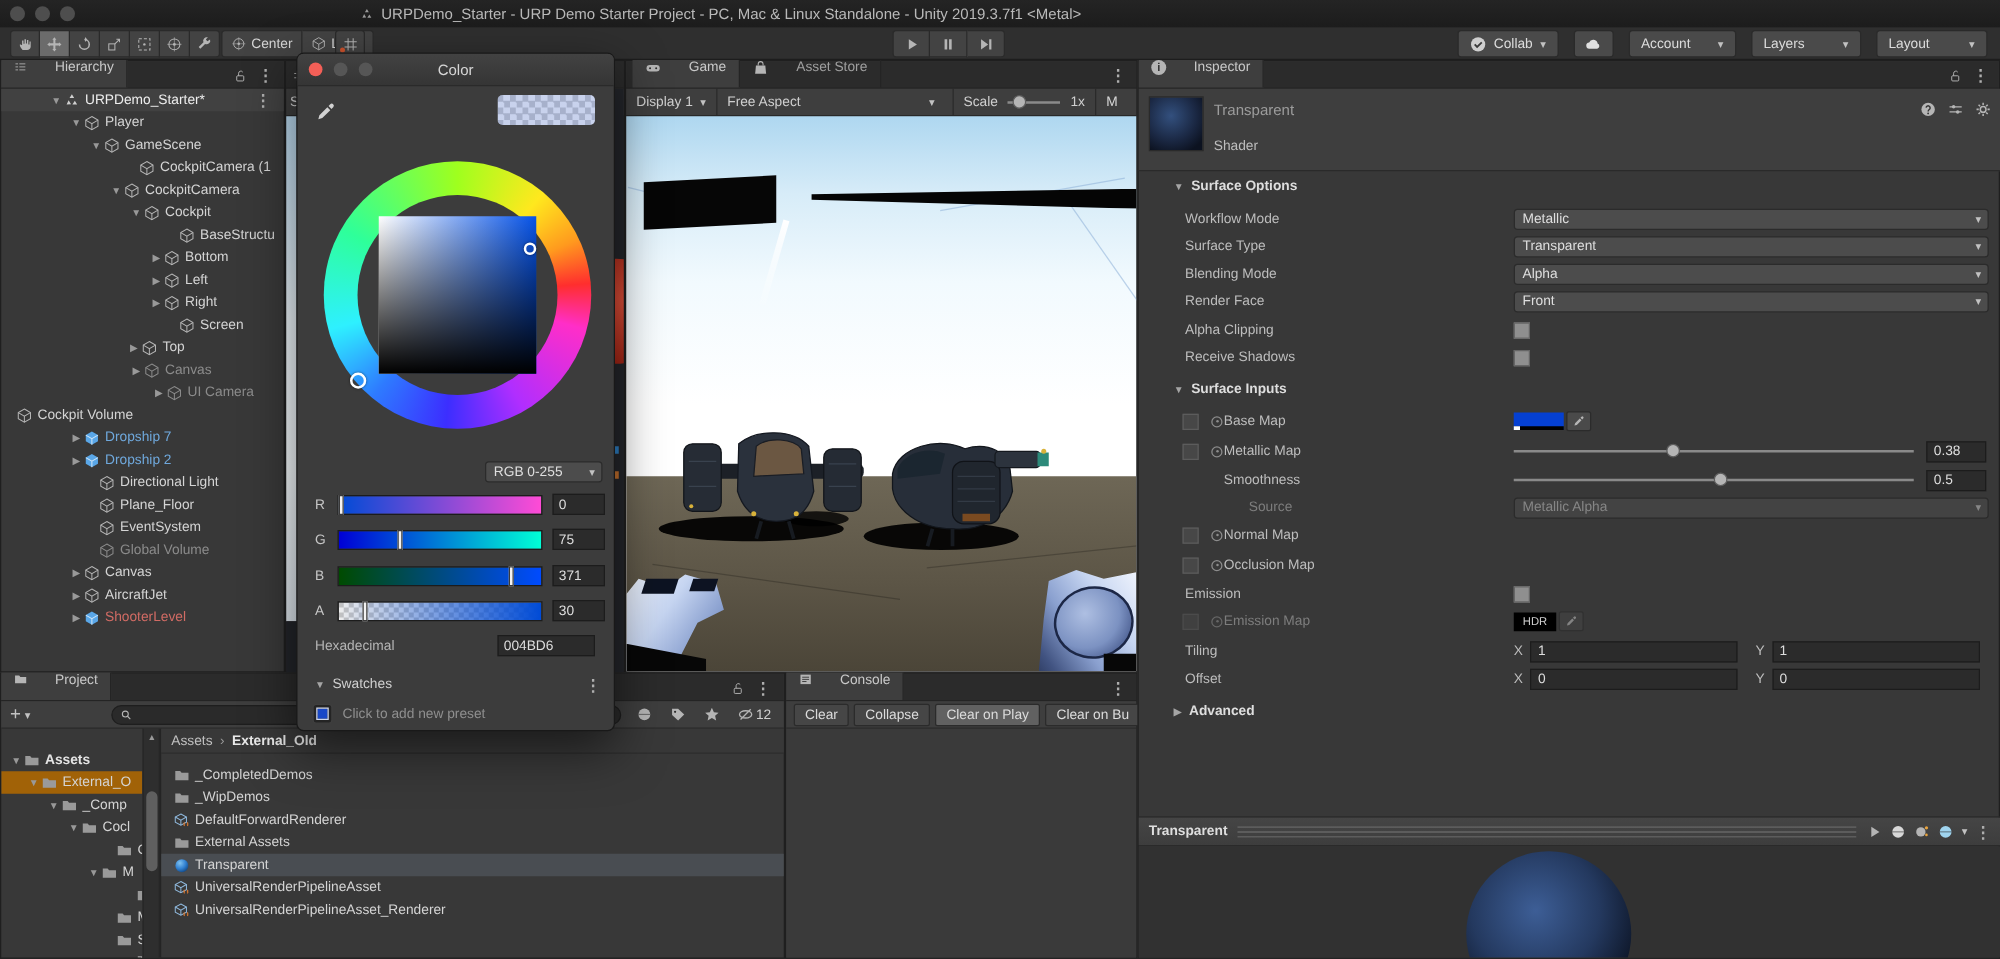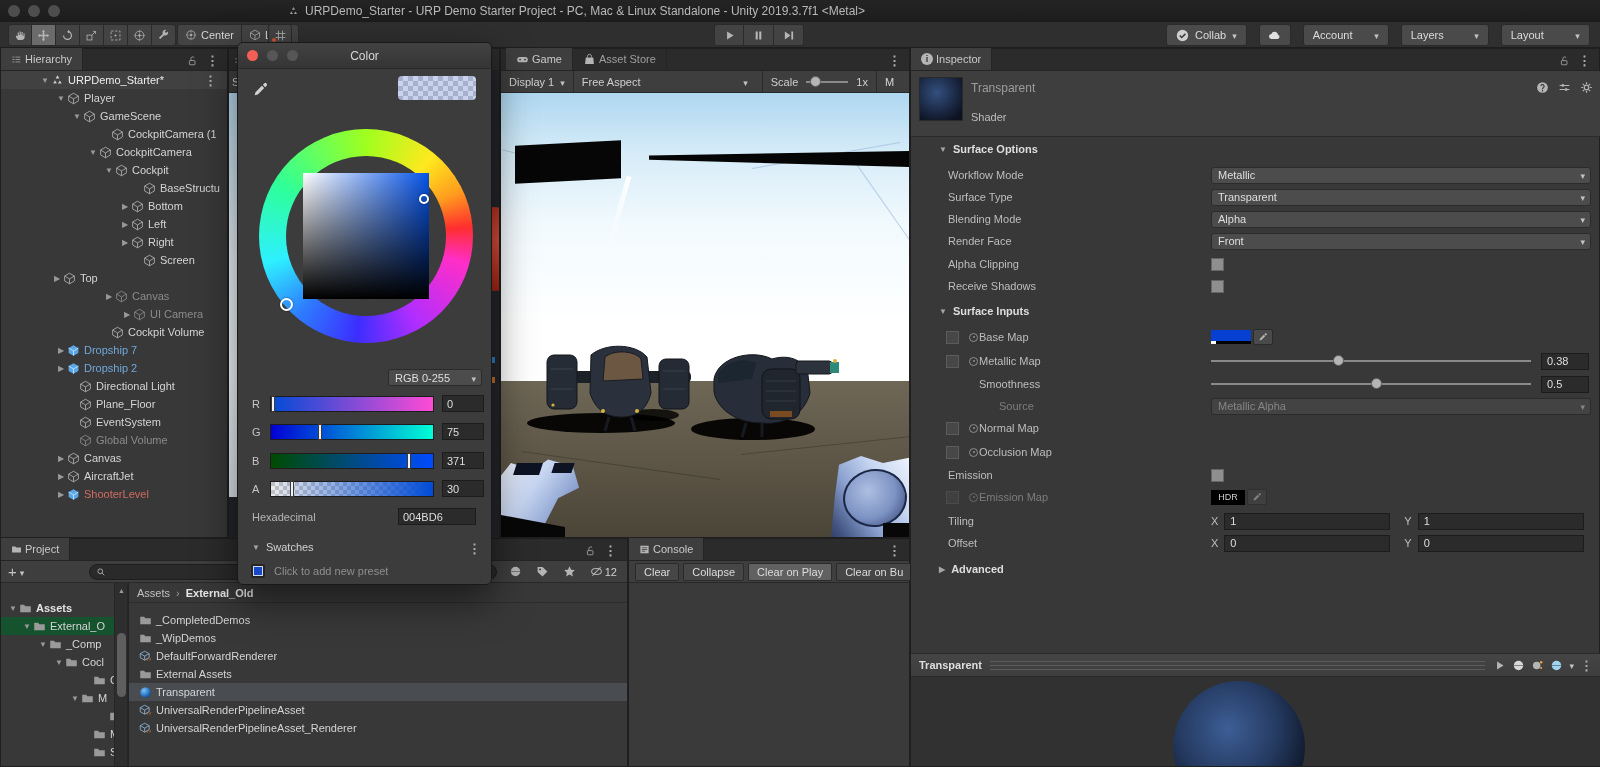--- a/index.html
+++ b/index.html
@@ -21,32 +21,32 @@
 .tgroup{position:absolute;top:2px;display:flex}
 .tbtn{width:24px;height:22px;background:#434343;border:1px solid #2a2a2a;border-left:none;display:flex;align-items:center;justify-content:center;color:#c5c5c5}
 .tbtn:first-child{border-left:1px solid #2a2a2a;border-radius:3px 0 0 3px}
 .tbtn:last-child{border-radius:0 3px 3px 0}
 .tbtn.sel{background:#6b6b6b;color:#fff}
 .tbtn.wide{width:auto;padding:0 7px;gap:4px;font-size:11px;color:#d6d6d6}
 .rbtn{height:22px;background:#4a4a4a;border:1px solid #2a2a2a;border-radius:3px;display:flex;align-items:center;gap:6px;padding:0 9px;color:#dcdcdc}
 
 .panel{position:absolute;background:#383838;border:1px solid #1f1f1f}
 .tabstrip{position:relative;height:22px;background:#2b2b2b;border-bottom:1px solid #242424;display:flex;align-items:flex-end}
-.tab{height:22px;display:flex;align-items:center;gap:3px;padding:0 10px;color:#c9c9c9;background:#3e3e3e;border-right:1px solid #242424}
+.tab{height:22px;display:flex;align-items:flex-start;gap:22px;padding:0 10px;color:#c9c9c9;background:#3e3e3e;border-right:1px solid #242424}
 .tab.inactive{background:transparent;color:#9f9f9f}
 .ptools{position:relative;height:22px;background:#3e3e3e;border-bottom:1px solid #282828;display:flex;align-items:center}
 .search{height:16px;background:#2a2a2a;border:1px solid #1e1e1e;border-radius:8px;display:flex;align-items:center;padding:0 6px;gap:3px;color:#9a9a9a}
 .lockwrap{position:absolute;top:4px;display:flex;gap:8px;align-items:center}
 
 .trow{display:flex;align-items:center;height:18px;white-space:nowrap;overflow:hidden}
 .trow .lbl{margin-left:4px;color:#d4d4d4}
 .trow.gray .lbl{color:#8b8b8b}
 .trow.blue .lbl{color:#6fa8dc}
 .trow.red .lbl{color:#d16b64}
-.trow.selrow{background:#14532d}
+.trow.selrow{background:#a16207}
 .trow.bold .lbl{font-weight:bold;color:#e4e4e4}
 .ar{width:12px;flex:none;font-size:8px;color:#999;text-align:center}
 .ar.open::before{content:"▼"}
 .ar.closed::before{content:"▶"}
 .scene-row{background:#414141}
 
 #gview{position:absolute;left:0;top:44px;width:408px;height:444px;overflow:hidden;background:linear-gradient(#aed7f0 0%,#d7ecf8 14%,#f2fafe 30%,#ffffff 52%,#ffffff 60%)}
 .ground{position:absolute;left:0;top:288px;width:100%;height:156px;background:linear-gradient(#6e6756,#5c5546 55%,#4b4538)}
 .crack{position:absolute;height:1px;background:rgba(140,175,215,.55)}
 .gseam{position:absolute;height:1px;background:rgba(0,0,0,.22)}
@@ -446,42 +446,42 @@
           </svg>
           <span class="lbl">Right</span>
         </div>
       <div class="trow" style="padding-left:130px">
           <span class="ar"></span>
           <svg class="ic">
             <use href="#sy-cube"></use>
           </svg>
           <span class="lbl">Screen</span>
         </div>
-      <div class="trow" style="padding-left:50px">
+      <div class="trow" style="padding-left:100px">
           <span class="ar closed"></span>
           <svg class="ic">
             <use href="#sy-cube"></use>
           </svg>
           <span class="lbl">Top</span>
         </div>
       <div class="trow gray" style="padding-left:102px">
           <span class="ar closed"></span>
           <svg class="ic" style="color:#8b8b8b">
             <use href="#sy-cube"></use>
           </svg>
           <span class="lbl">Canvas</span>
         </div>
       <div class="trow gray" style="padding-left:120px">
           <span class="ar closed"></span>
           <svg class="ic" style="color:#8b8b8b">
             <use href="#sy-cube"></use>
           </svg>
           <span class="lbl">UI Camera</span>
         </div>
-      <div class="trow" style="padding-left:98px">
+      <div class="trow" style="">
           <span class="ar"></span>
           <svg class="ic">
             <use href="#sy-cube"></use>
           </svg>
           <span class="lbl">Cockpit Volume</span>
         </div>
       <div class="trow blue" style="padding-left:54px">
           <span class="ar closed"></span>
           <svg class="ic" style="color:#5aa7e8">
             <use href="#sy-cubef"></use>

